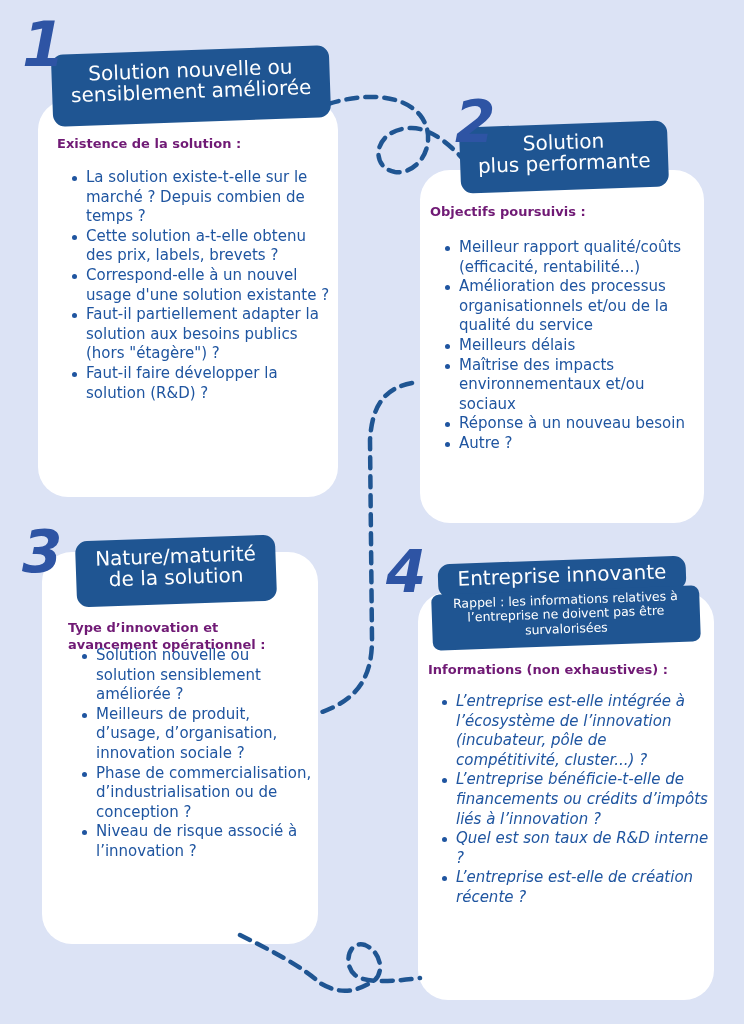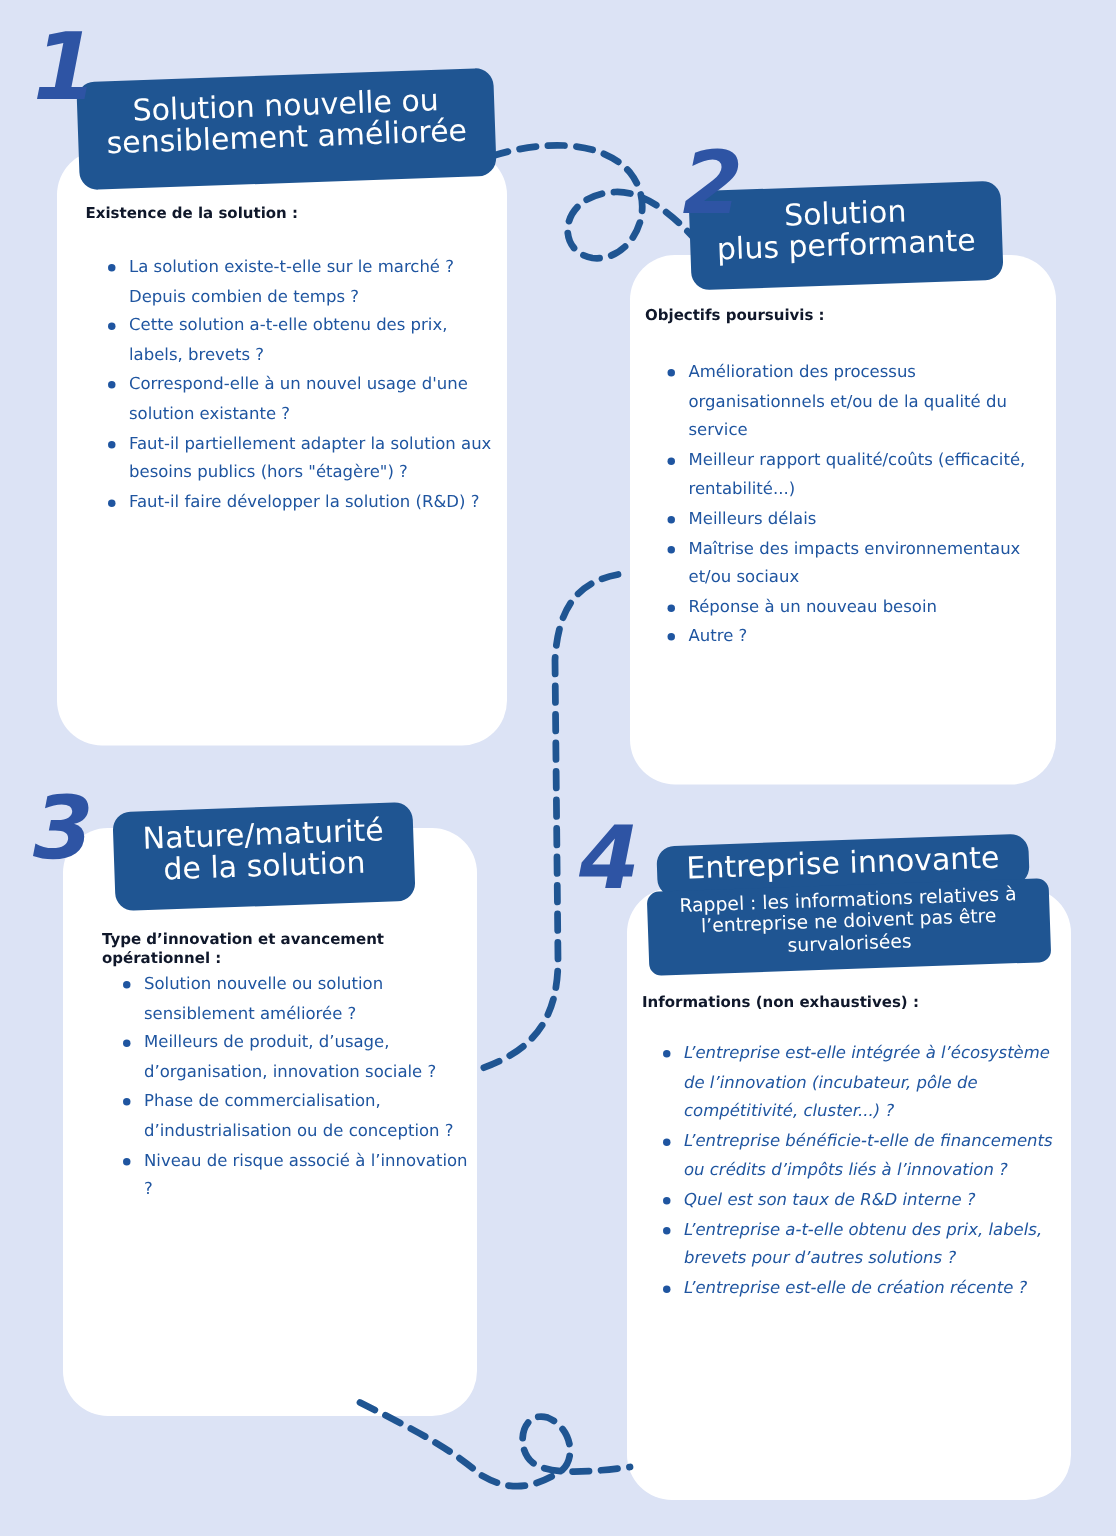--- a/index.html
+++ b/index.html
@@ -27,29 +27,29 @@
   .num {
     position: absolute;
     font-family: "DejaVu Sans", sans-serif;
     font-weight: bold;
     color: #2e54a4;
     z-index: 4;
     font-style: italic;
   }
   .heading {
     position: absolute;
-    font-size: 10px;
+    font-size: 13px;
     font-weight: bold;
-    color: #0f172a;
+    color: #701a75;
     line-height: 1.3;
   }
   ul.list {
     position: absolute;
     list-style: none;
-    font-size: 11px;
+    font-size: 15px;
     line-height: 19.6px;
     color: #1f55a0;
   }
   ul.list li {
     position: relative;
     padding-left: 16px;
   }
   ul.list li::before {
     content: "";
     position: absolute;
@@ -92,22 +92,22 @@
 </ul>
 
 <div class="card" style="left:420px; top:170px; width:284px; height:353px;"></div>
 <div class="num" style="left:455px; top:88px; font-size:58px;">2</div>
 <div class="badge" style="left:460px; top:124px; width:208px; height:66px; padding-top:8px; font-size:20px; transform:rotate(-2deg);">
   <div>Solution</div>
   <div>plus performante</div>
 </div>
 <div class="heading" style="left:430px; top:204px; width:260px;">Objectifs poursuivis :</div>
 <ul class="list" style="left:443px; top:238px; width:256px;">
+  <li>Meilleur rapport qualité/coûts (efficacité, rentabilité...)</li>
   <li>Amélioration des processus organisationnels et/ou de la qualité du service</li>
-  <li>Meilleur rapport qualité/coûts (efficacité, rentabilité...)</li>
   <li>Meilleurs délais</li>
   <li>Maîtrise des impacts environnementaux et/ou sociaux</li>
   <li>Réponse à un nouveau besoin</li>
   <li>Autre ?</li>
 </ul>
 
 <div class="card" style="left:42px; top:552px; width:276px; height:392px;"></div>
 <div class="num" style="left:22px; top:518px; font-size:58px;">3</div>
 <div class="badge" style="left:76px; top:538px; width:200px; height:66px; padding-top:8px; font-size:20px; transform:rotate(-2deg);">
   <div>Nature/maturité</div>
@@ -127,15 +127,14 @@
   <div>Entreprise innovante</div>
 </div>
 <div class="badge" style="left:432px; top:590px; width:268px; height:56px; padding:3px 6px 0; font-size:12.5px; line-height:1.15; border-radius:8px; transform:rotate(-2deg);">
   <div>Rappel : les informations relatives à l’entreprise ne doivent pas être survalorisées</div>
 </div>
 <div class="heading" style="left:428px; top:662px; width:280px;">Informations (non exhaustives) :</div>
 <ul class="list" style="left:440px; top:692px; width:272px;font-style:italic;">
   <li>L’entreprise est-elle intégrée à l’écosystème de l’innovation (incubateur, pôle de compétitivité, cluster...) ?</li>
   <li>L’entreprise bénéficie-t-elle de financements ou crédits d’impôts liés à l’innovation ?</li>
   <li>Quel est son taux de R&amp;D interne ?</li>
-  <li>L’entreprise a-t-elle obtenu des prix, labels, brevets pour d’autres solutions ?</li>
   <li>L’entreprise est-elle de création récente ?</li>
 </ul>
 
 </body></html>

